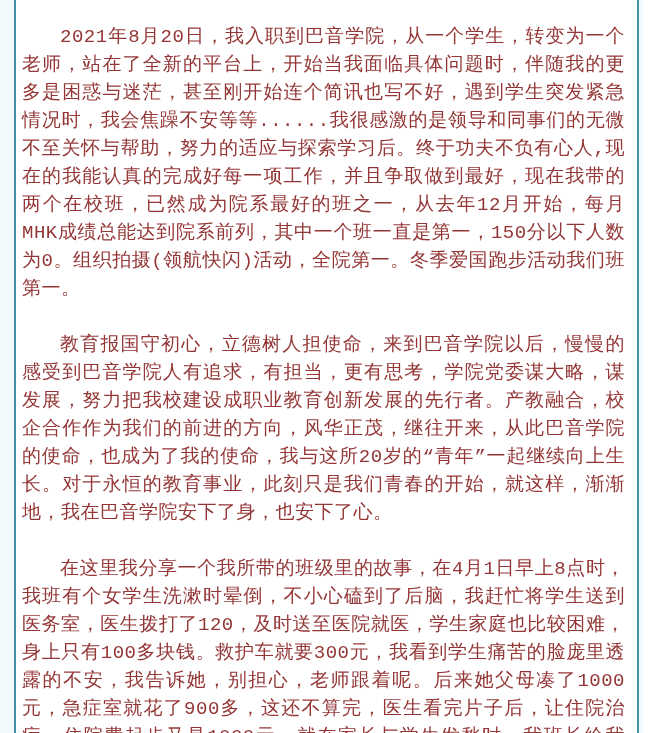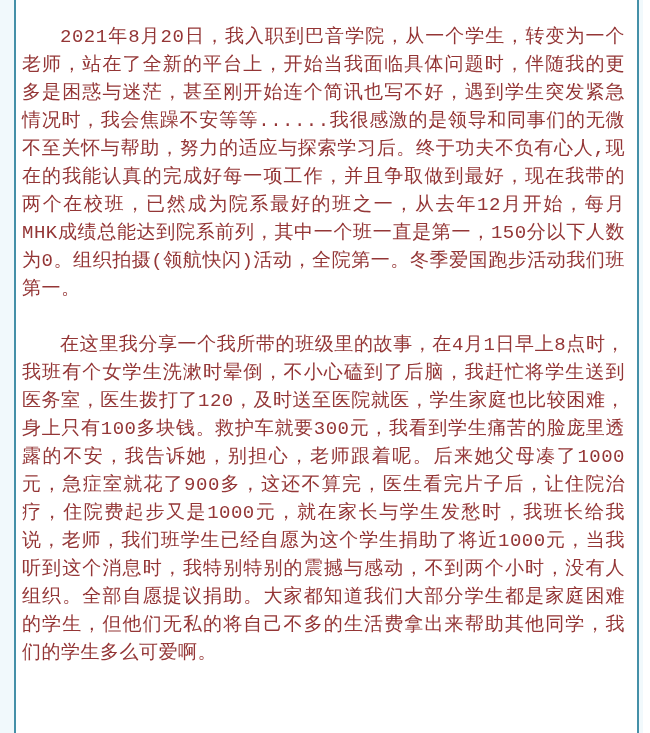--- a/index.html
+++ b/index.html
@@ -58,18 +58,19 @@
 </style>
 </head>
 <body>
 
 <div class="page">
   <div class="edge-strip-left"></div>
   <div class="rule-left"></div>
 
   <div class="article">
     <p>2021年8月20日，我入职到巴音学院，从一个学生，转变为一个老师，站在了全新的平台上，开始当我面临具体问题时，伴随我的更多是困惑与迷茫，甚至刚开始连个简讯也写不好，遇到学生突发紧急情况时，我会焦躁不安等等......我很感激的是领导和同事们的无微不至关怀与帮助，努力的适应与探索学习后。终于功夫不负有心人,现在的我能认真的完成好每一项工作，并且争取做到最好，现在我带的两个在校班，已然成为院系最好的班之一，从去年12月开始，每月MHK成绩总能达到院系前列，其中一个班一直是第一，150分以下人数为0。组织拍摄(领航快闪)活动，全院第一。冬季爱国跑步活动我们班第一。</p>
+    <p>教育报国守初心，立德树人担使命，来到巴音学院以后，慢慢的感受到巴音学院人有追求，有担当，更有思考，学院党委谋大略，谋发展，努力把我校建设成职业教育创新发展的先行者。产教融合，校企合作作为我们的前进的方向，风华正茂，继往开来，从此巴音学院的使命，也成为了我的使命，我与这所20岁的“青年”一起继续向上生长。对于永恒的教育事业，此刻只是我们青春的开始，就这样，渐渐地，我在巴音学院安下了身，也安下了心。</p>
     <p>在这里我分享一个我所带的班级里的故事，在4月1日早上8点时，我班有个女学生洗漱时晕倒，不小心磕到了后脑，我赶忙将学生送到医务室，医生拨打了120，及时送至医院就医，学生家庭也比较困难，身上只有100多块钱。救护车就要300元，我看到学生痛苦的脸庞里透露的不安，我告诉她，别担心，老师跟着呢。后来她父母凑了1000元，急症室就花了900多，这还不算完，医生看完片子后，让住院治疗，住院费起步又是1000元，就在家长与学生发愁时，我班长给我说，老师，我们班学生已经自愿为这个学生捐助了将近1000元，当我听到这个消息时，我特别特别的震撼与感动，不到两个小时，没有人组织。全部自愿提议捐助。大家都知道我们大部分学生都是家庭困难的学生，但他们无私的将自己不多的生活费拿出来帮助其他同学，我们的学生多么可爱啊。</p>
   </div>
 
   <div class="rule-right"></div>
   <div class="edge-strip-right"></div>
 </div>
 
 </body></html>

